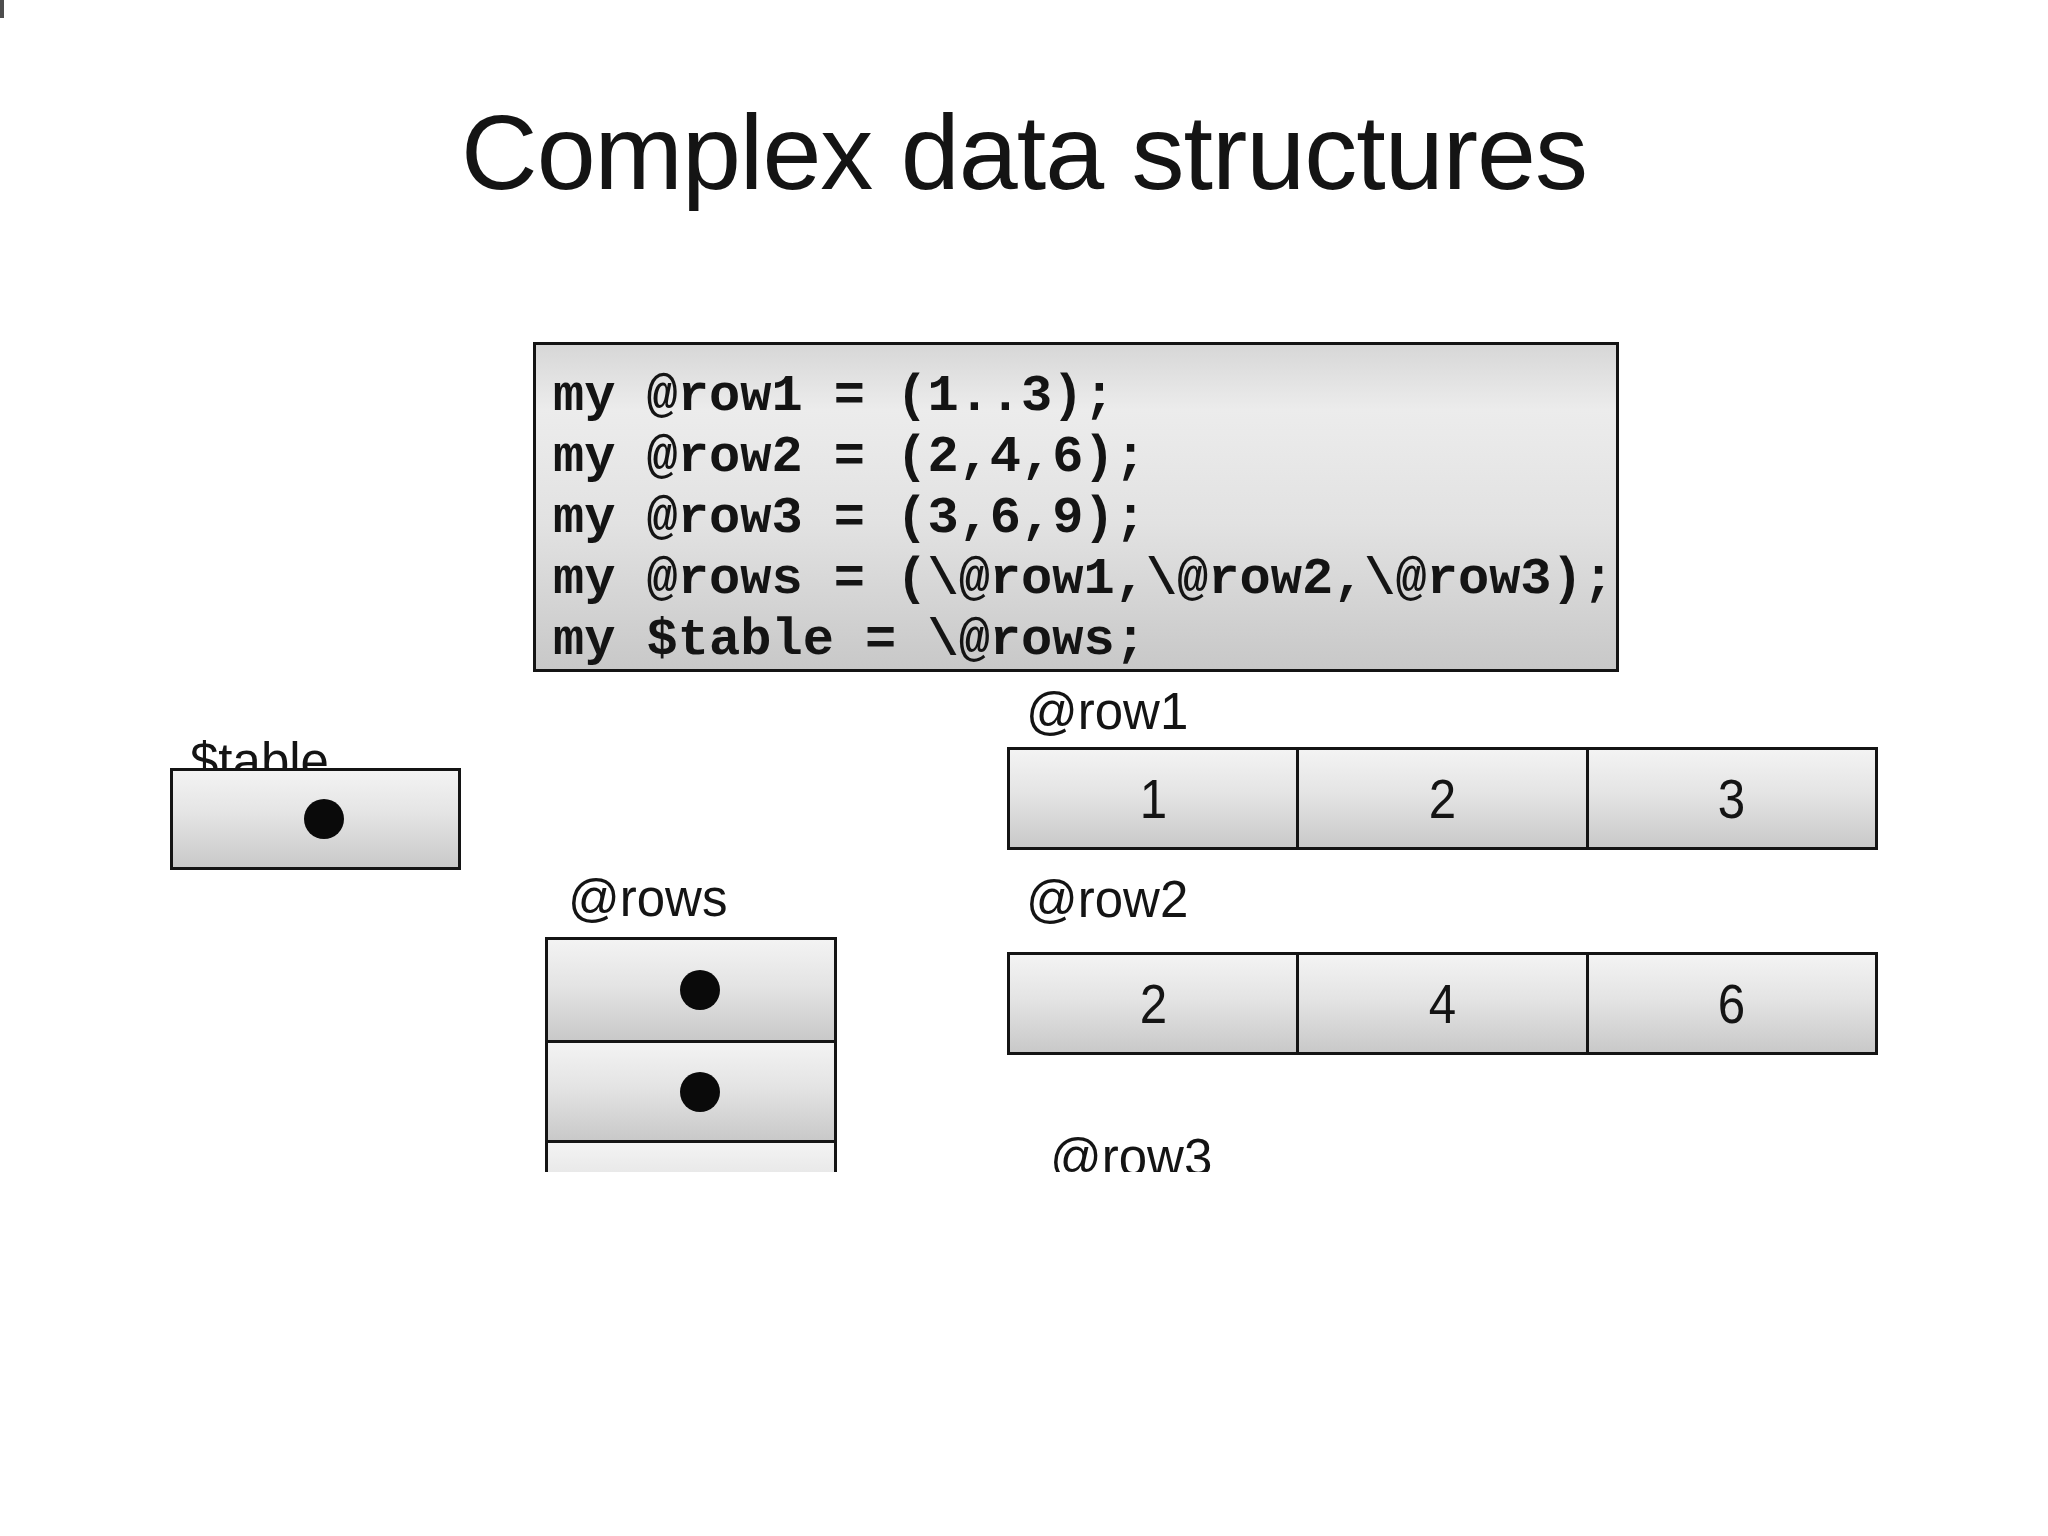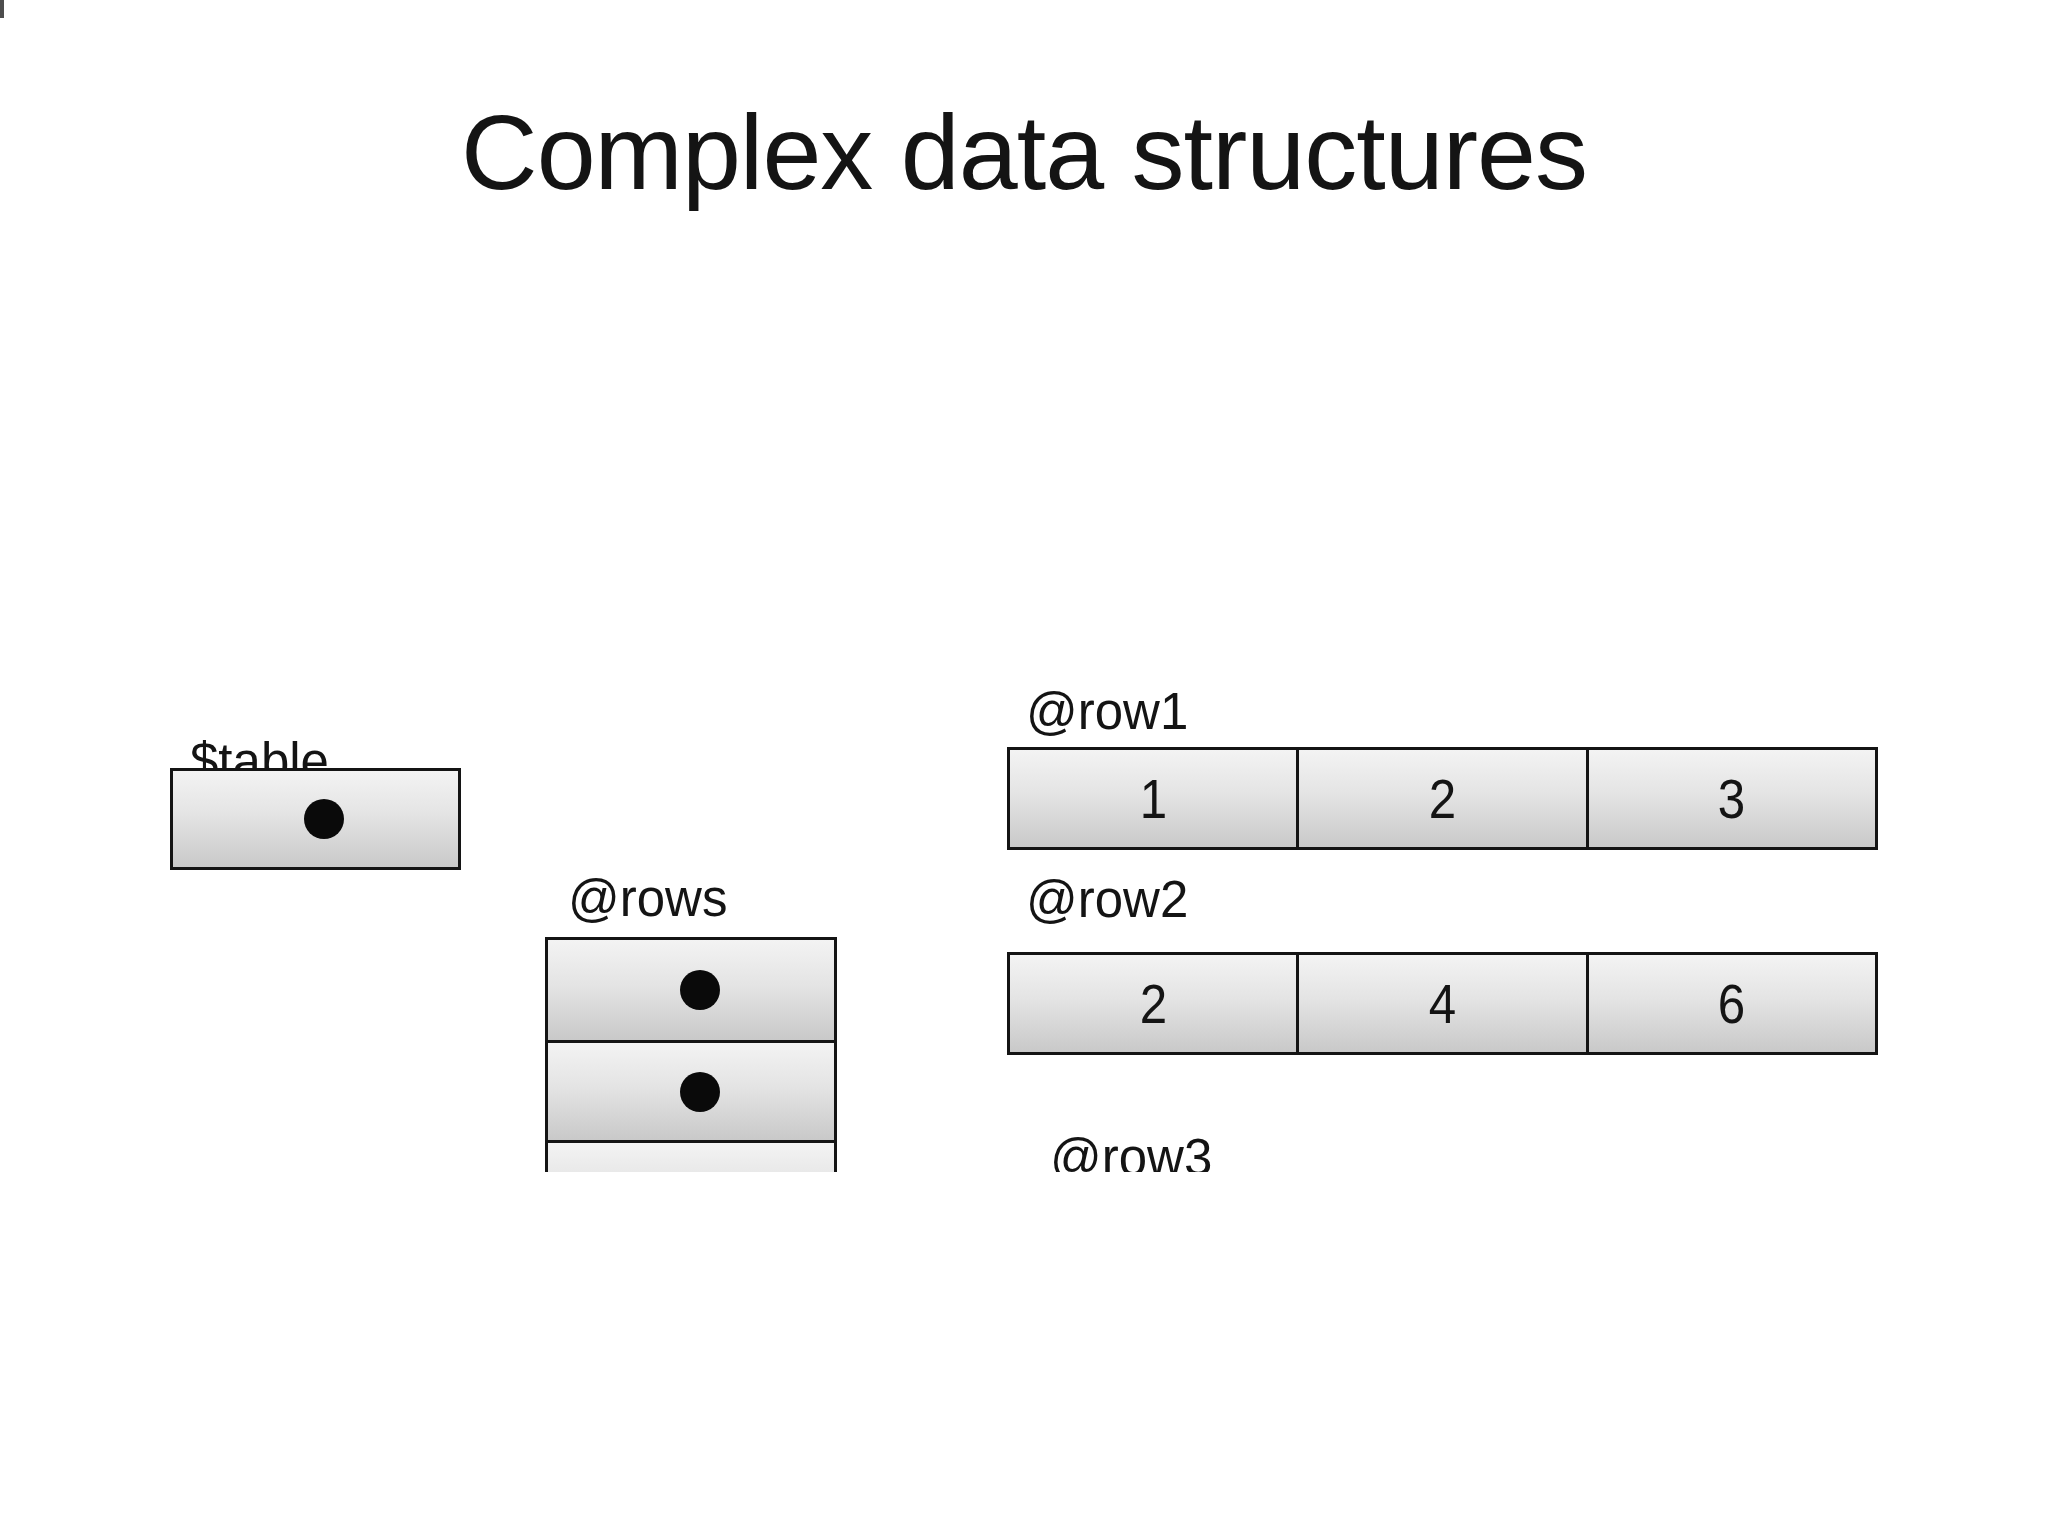--- a/index.html
+++ b/index.html
@@ -138,20 +138,27 @@
 </style>
 </head>
 <body>
 
 <div class="slide">
 
   <div class="edge-artifact"></div>
 
   <div class="title">Complex data structures</div>
 
+  <div class="codebox">
+    <div class="codeline">my @row1 = (1..3);</div>
+    <div class="codeline">my @row2 = (2,4,6);</div>
+    <div class="codeline">my @row3 = (3,6,9);</div>
+    <div class="codeline">my @rows = (\@row1,\@row2,\@row3);</div>
+    <div class="codeline">my $table = \@rows;</div>
+  </div>
 
   <div class="varlabel label-table">$table</div>
   <div class="ptrbox cell-bg">
     <div class="dot"></div>
   </div>
 
   <div class="varlabel label-rows">@rows</div>
   <div class="stack">
     <div class="stack-cell cell-bg">
       <div class="dot"></div>

